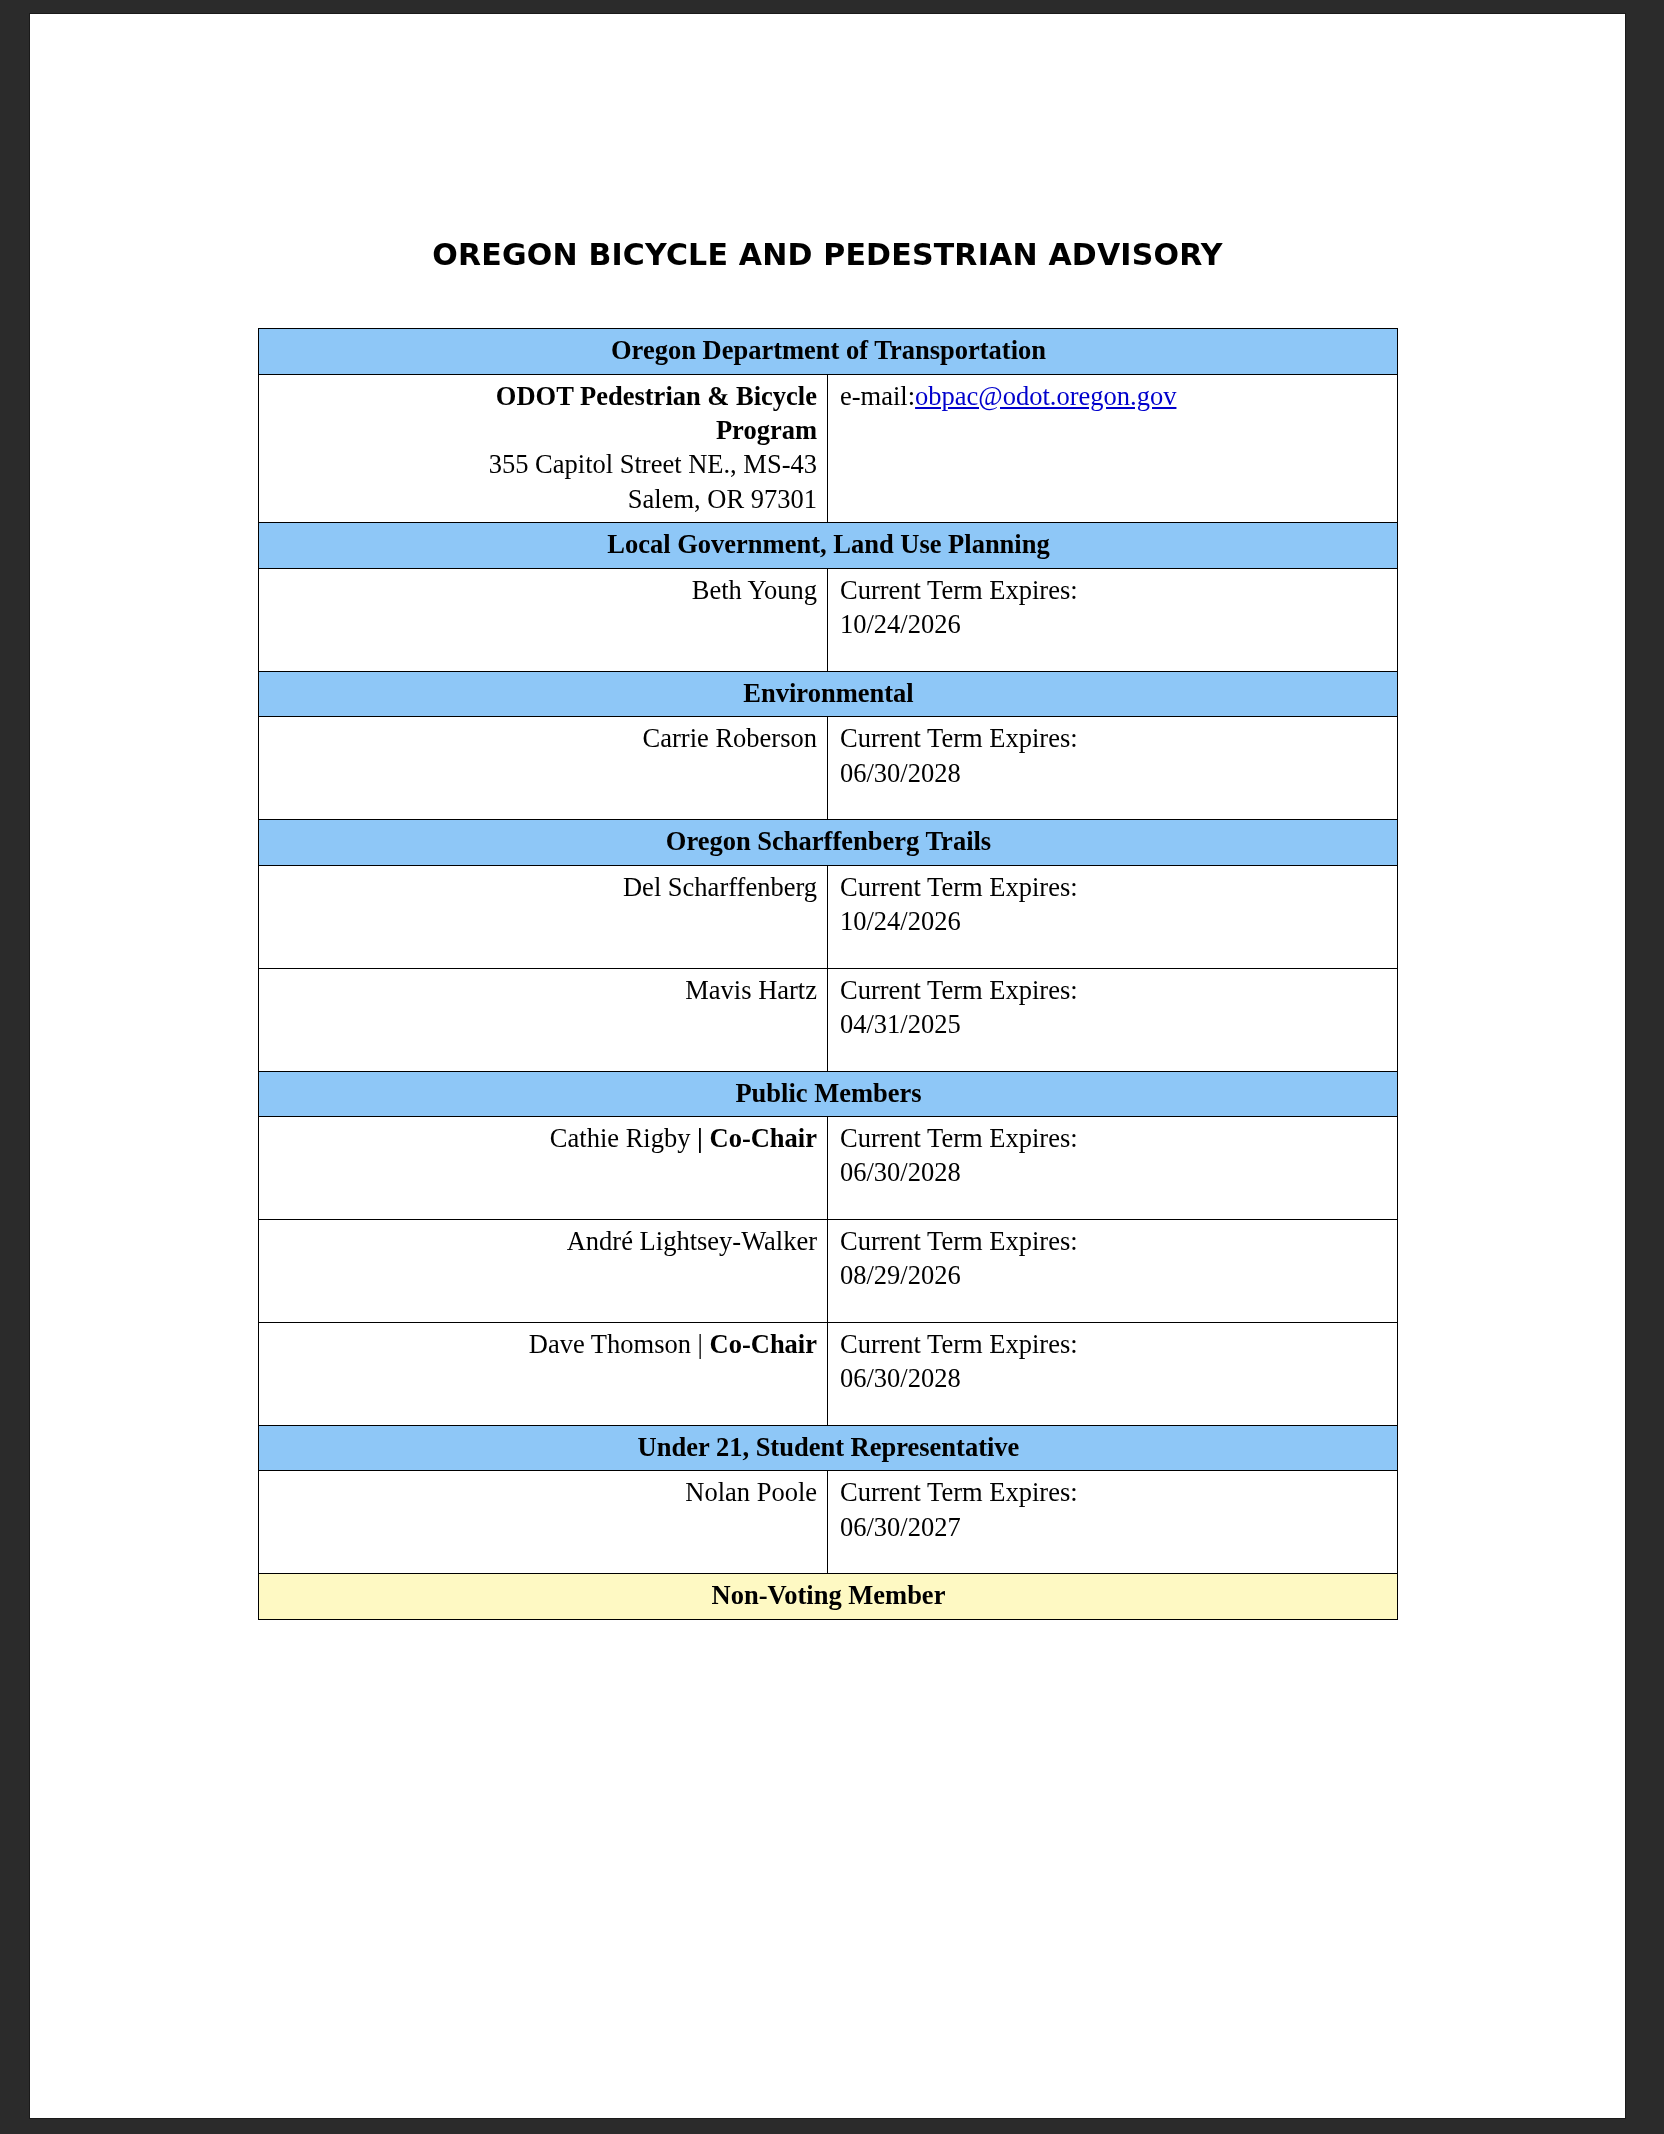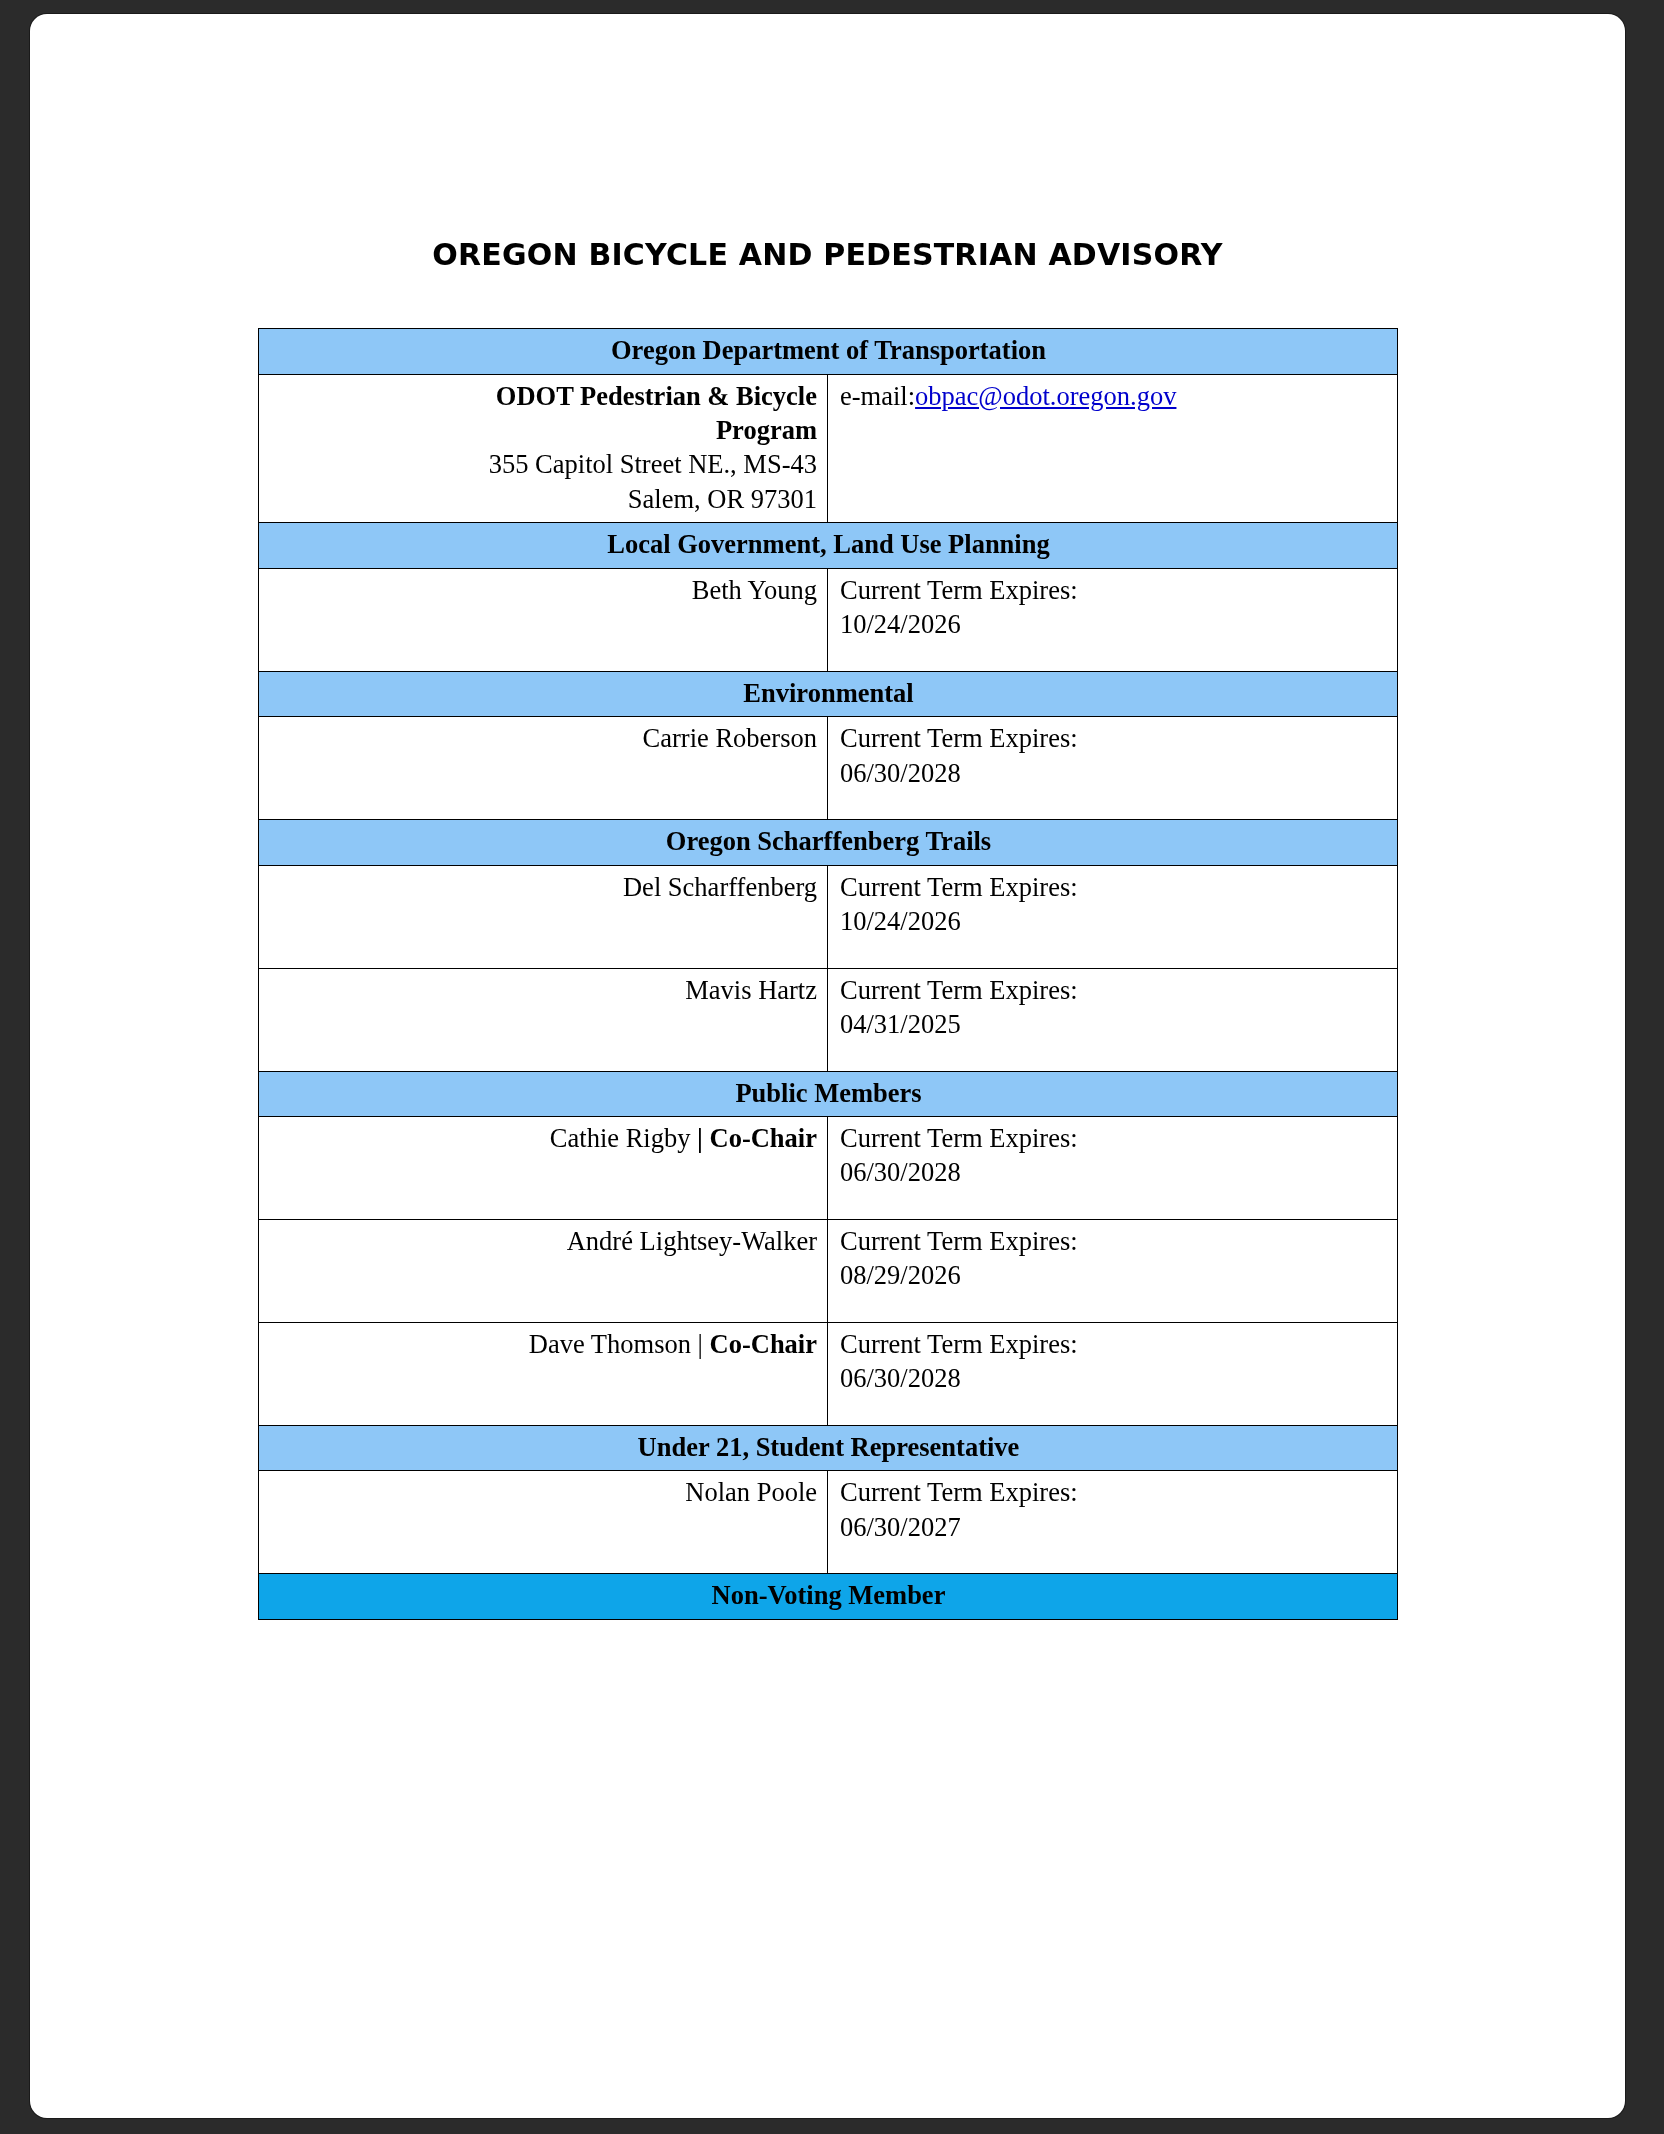--- a/index.html
+++ b/index.html
@@ -14,21 +14,20 @@
     overflow: hidden;
   }
   .page {
     position: absolute;
     left: 30px;
     top: 14px;
     width: 1595px;
     height: 2104px;
     background: #ffffff;
     box-shadow: 0 0 0 1px #1a1a1a;
-    border-radius: 17px;
   }
   .doc-inner {
     padding: 0;
   }
   .title-block {
     margin-top: 222px;
     text-align: center;
     font-weight: bold;
     font-size: 30px;
     line-height: 1.27;
@@ -56,21 +55,21 @@
   }
   td.section {
     background: #8ec7f7;
     text-align: center;
     font-weight: bold;
     font-size: 28px;
     padding: 3px 6px 5px 6px;
     line-height: 1.2;
   }
   td.section.gray {
-    background: #0ea5e9;
+    background: #fef9c3;
   }
   td.left-col {
     width: 672px;
     text-align: right;
   }
   td.right-col {
     width: 468px;
   }
   .addr-bold {
     font-weight: bold;

